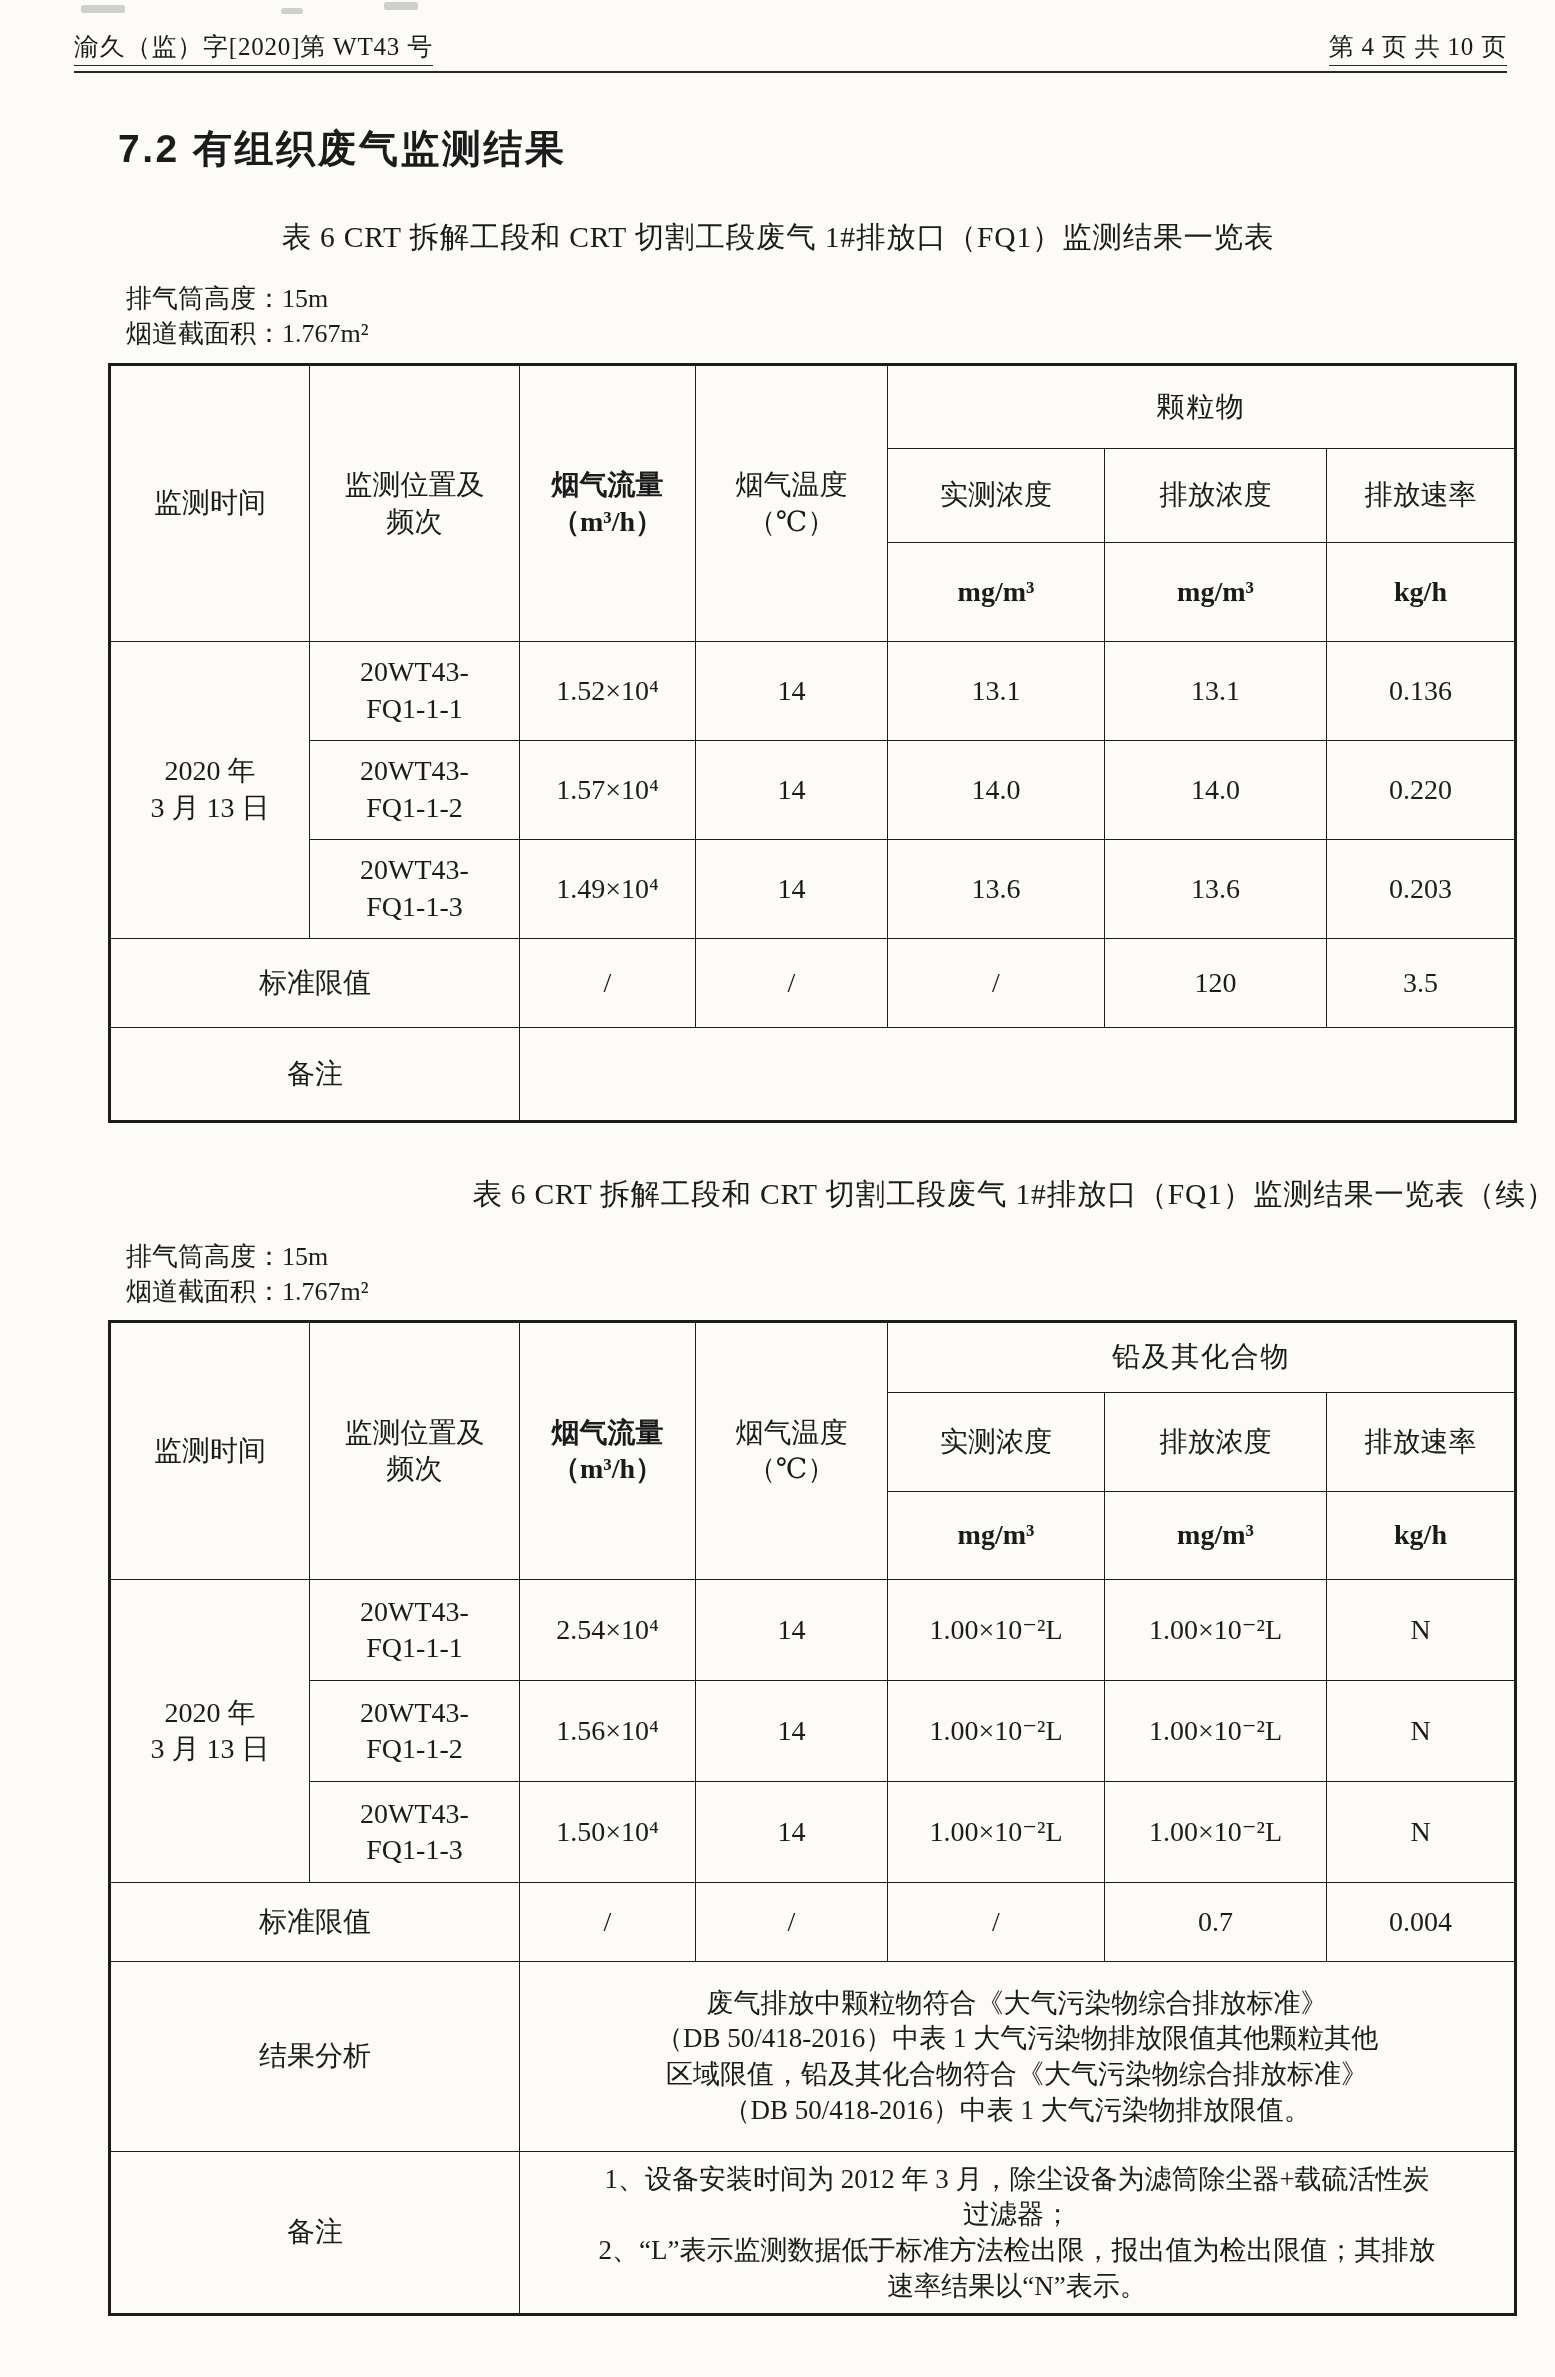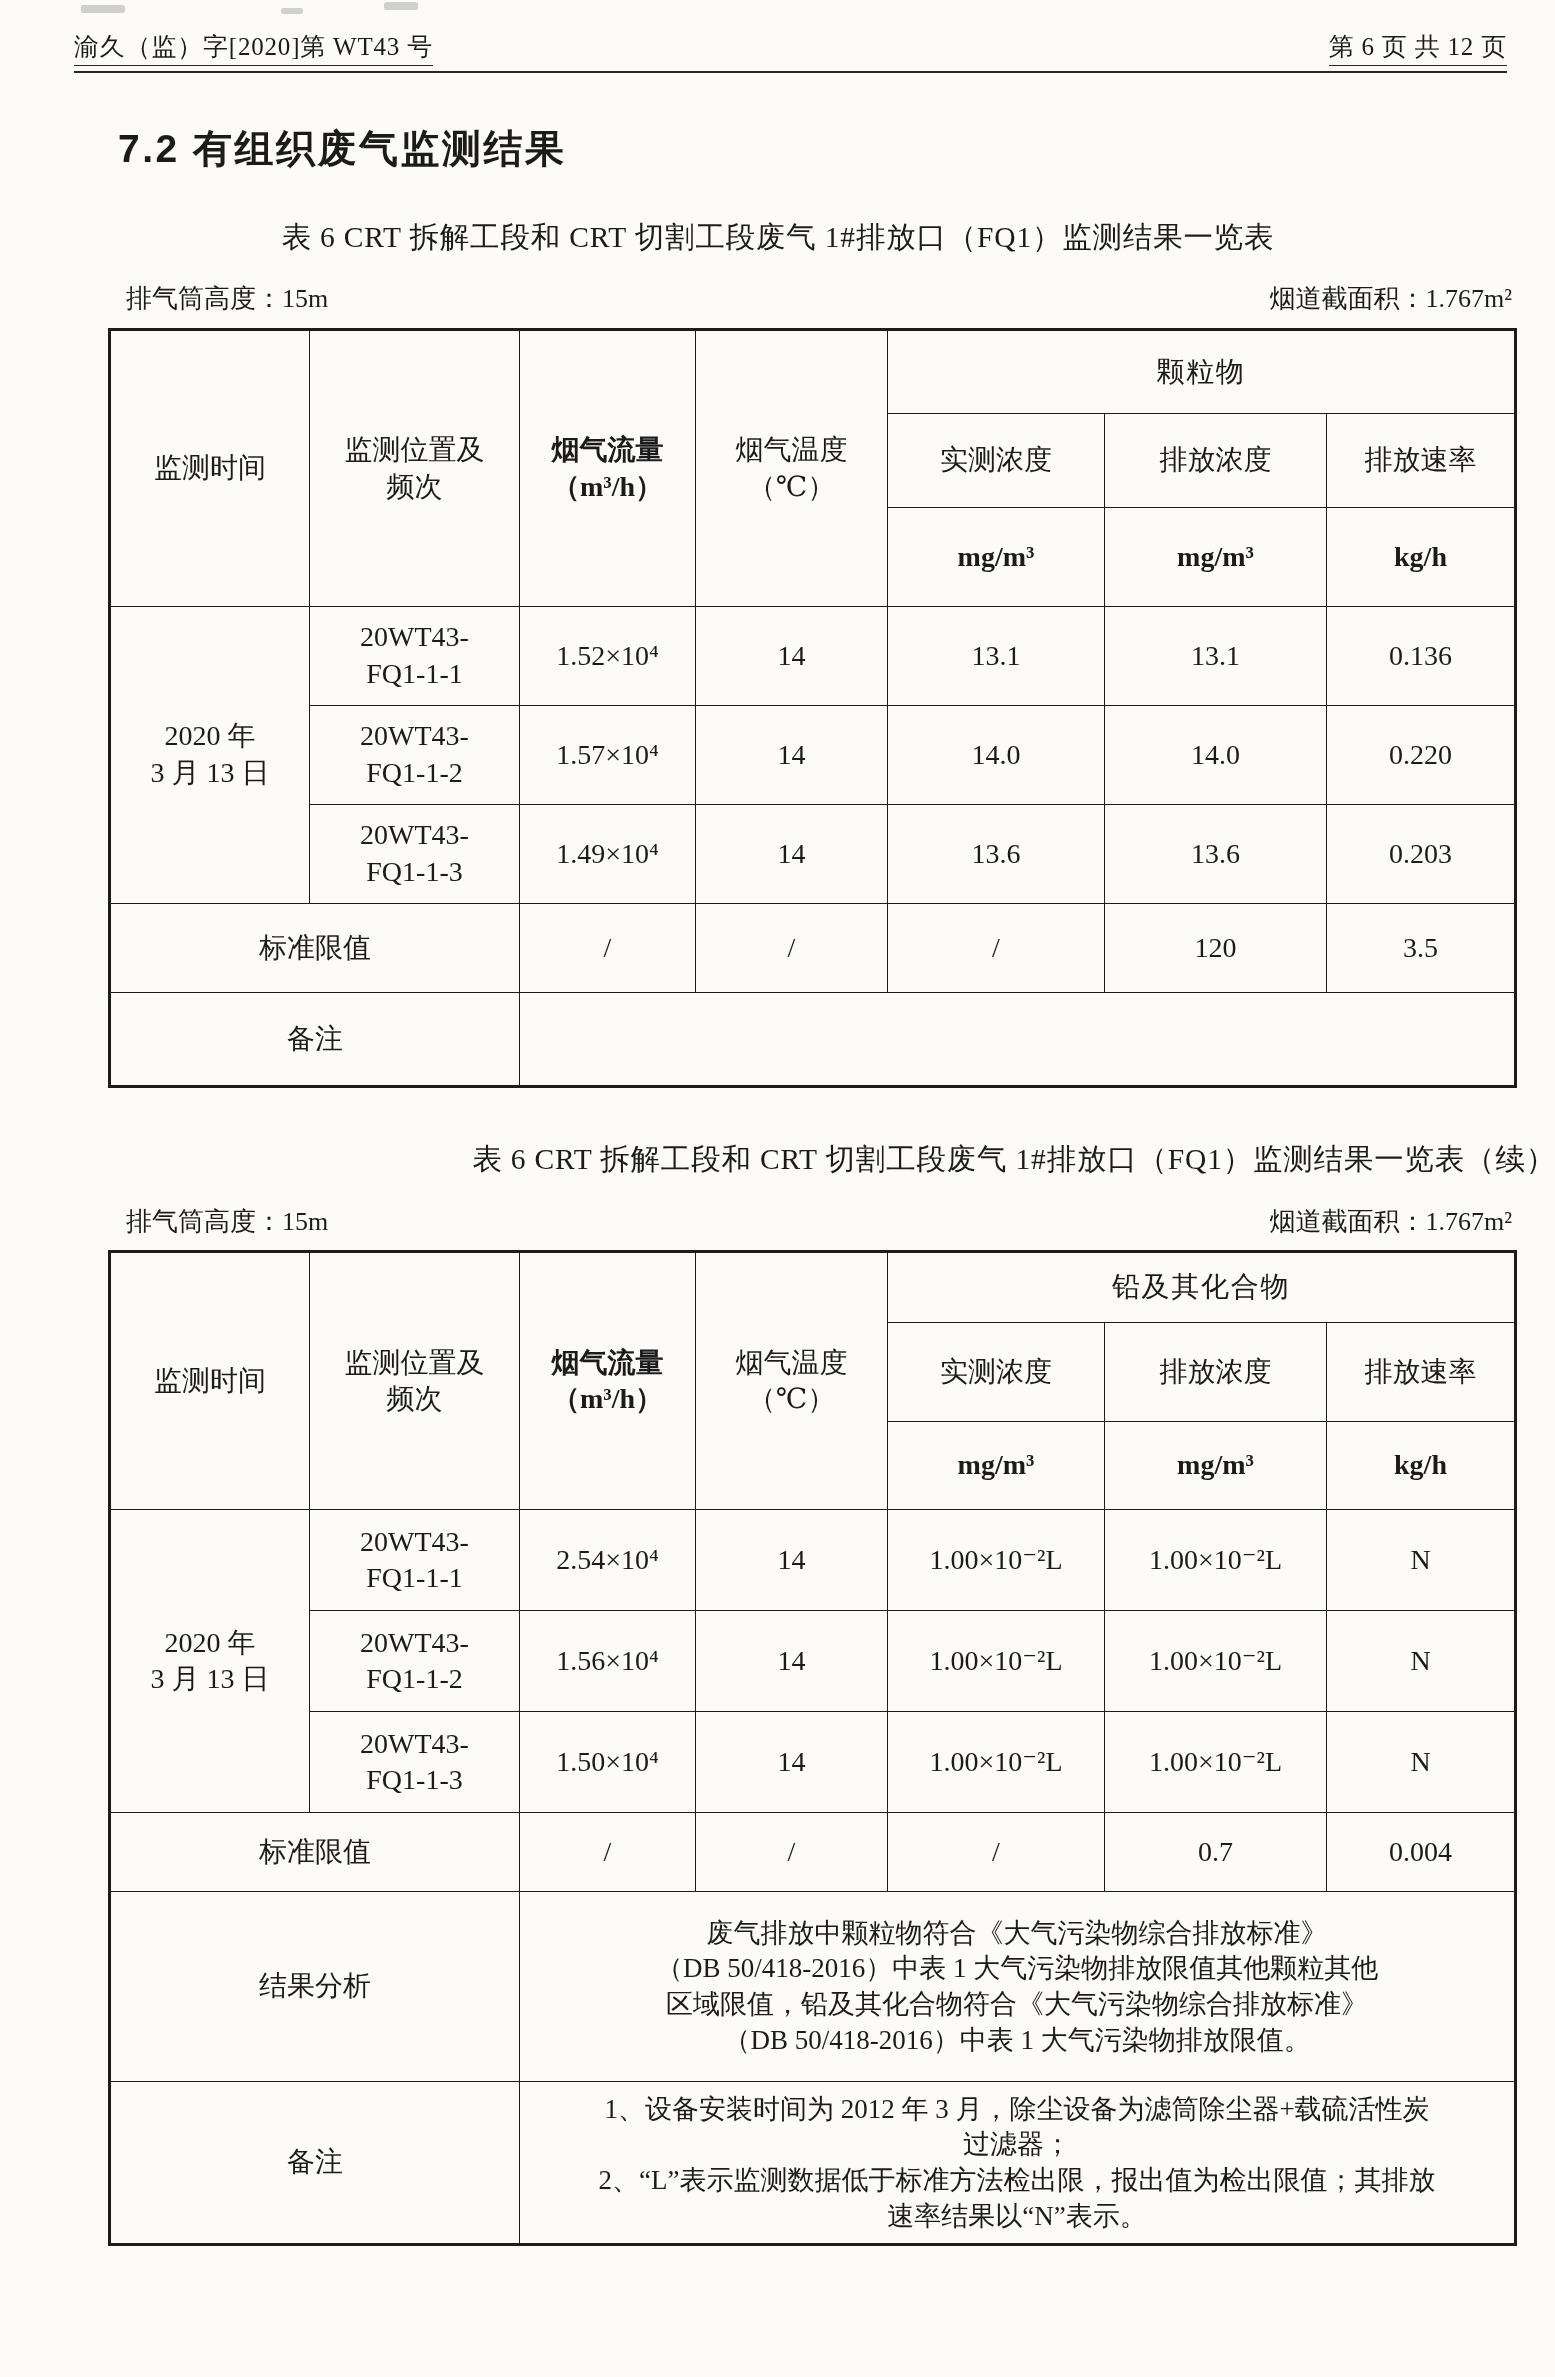--- a/index.html
+++ b/index.html
@@ -38,20 +38,21 @@
     margin-top:42px;
     text-align:center;
     font-size:29.5px;font-weight:400;letter-spacing:0.8px;
   }
   .caption.second{margin-top:52px;text-align:right;}
 
   .meta{
     margin:23.6px 44px 0 126px;
     display:flex;justify-content:space-between;
     font-size:26px;
+    flex-direction:column;
   }
 
   table.mtable{
     margin:11.8px 40px 0 108px;
     width:1408px;
     border-collapse:collapse;
     table-layout:fixed;
     border:3.4px solid #1c1c1c;
     font-size:28px;
   }
@@ -89,21 +90,21 @@
 <body>
 
 <div class="page">
 
   <div class="scan-mark m1"></div>
   <div class="scan-mark m2"></div>
   <div class="scan-mark m3"></div>
 
   <div class="doc-header">
     <span class="hl">渝久（监）字[2020]第 WT43 号</span>
-    <span class="hl">第 6 页 共 12 页</span>
+    <span class="hl">第 4 页 共 10 页</span>
   </div>
 
   <div class="section-title">7.2 有组织废气监测结果</div>
 
   <div class="caption">表 6 CRT 拆解工段和 CRT 切割工段废气 1#排放口（FQ1）监测结果一览表</div>
 
   <div class="meta">
     <span>排气筒高度：15m</span>
     <span>烟道截面积：1.767m²</span>
   </div>

